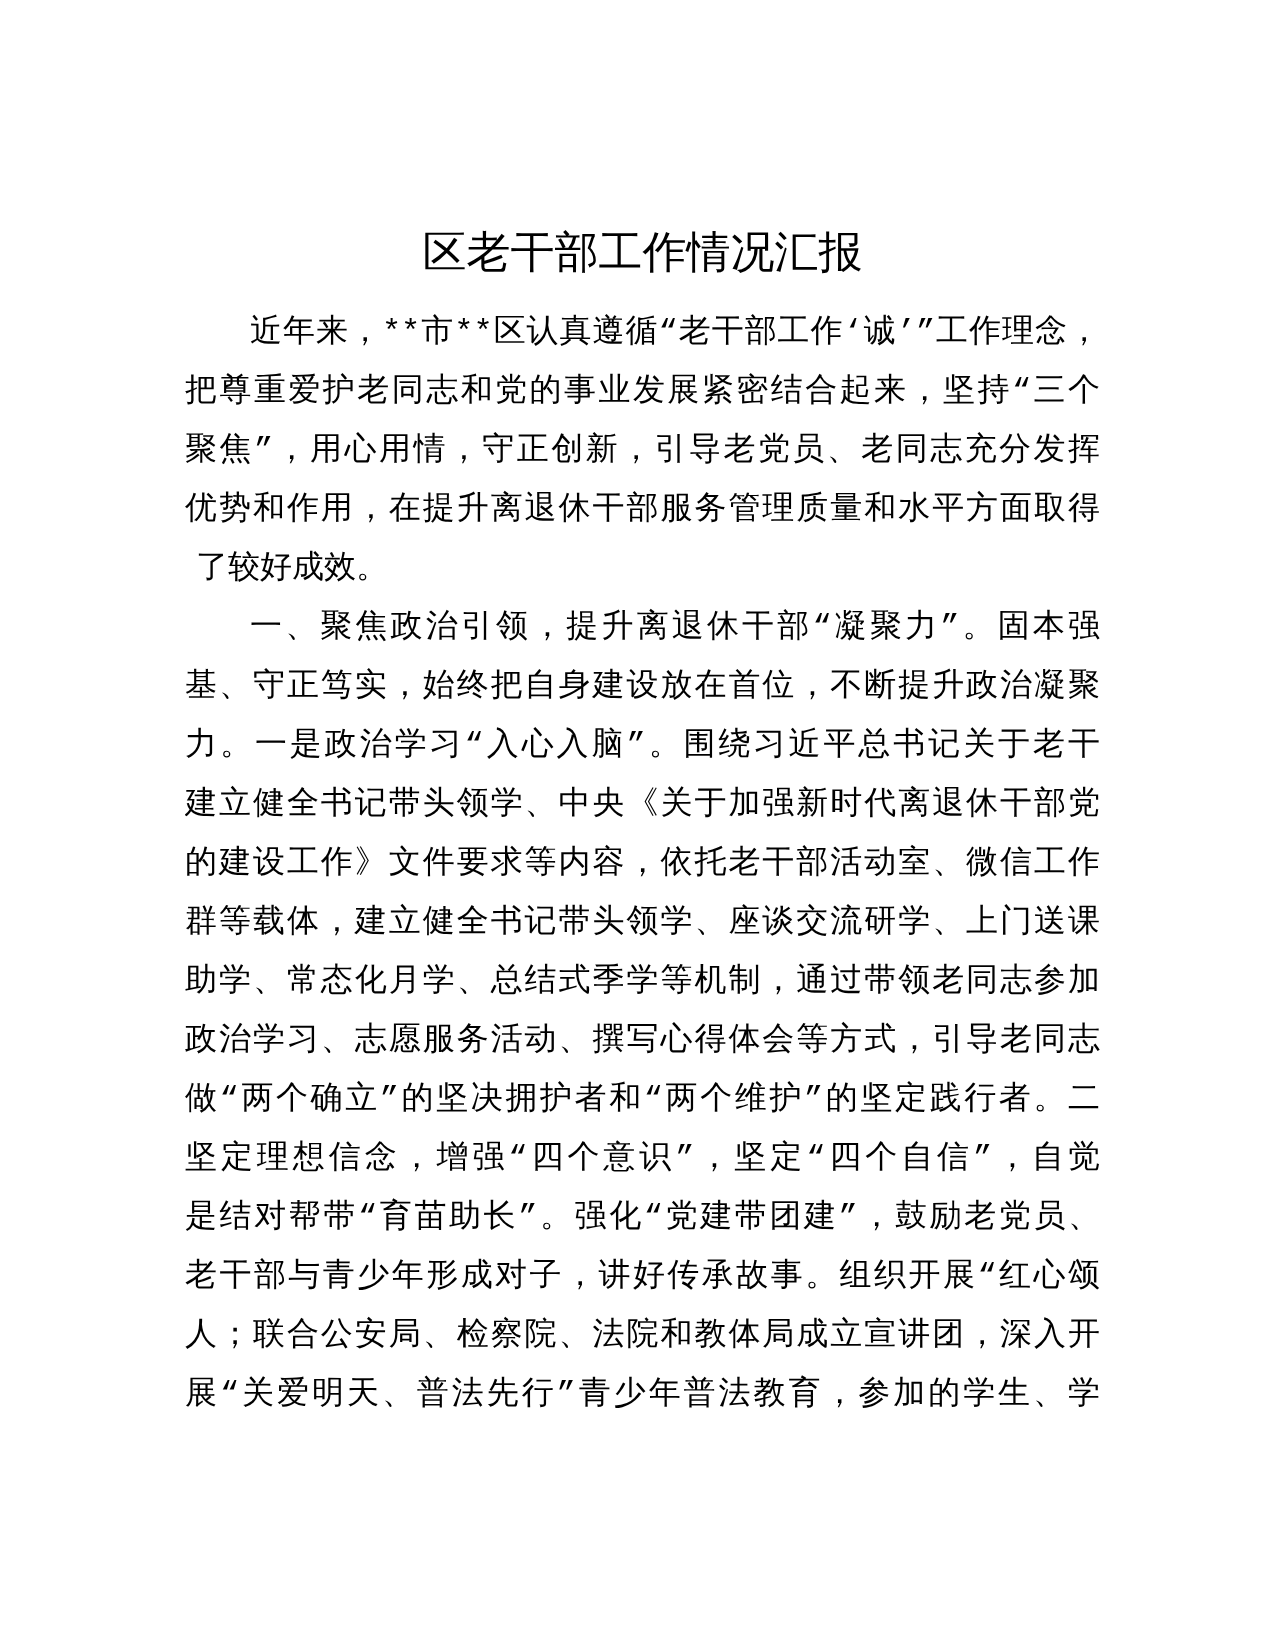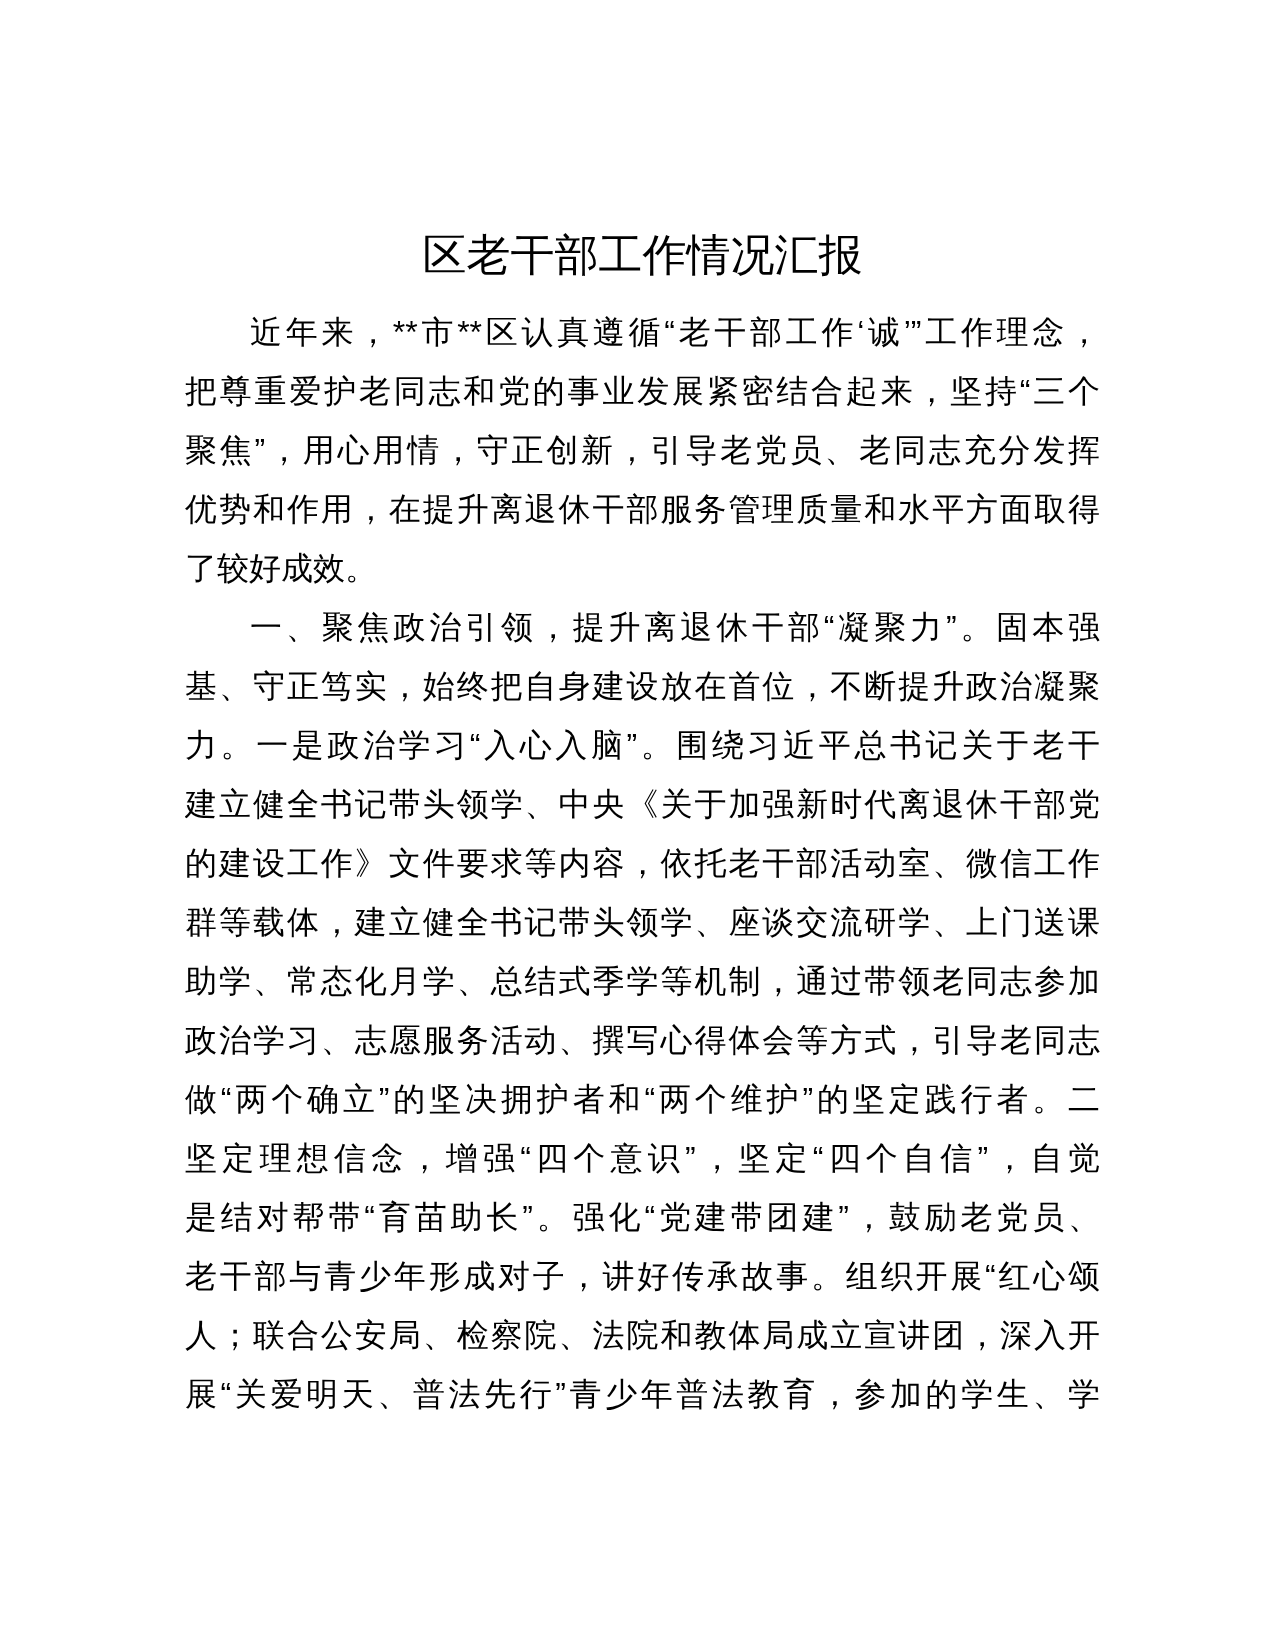--- a/index.html
+++ b/index.html
@@ -14,20 +14,21 @@
     background: #ffffff;
     overflow: hidden;
     font-family: "Liberation Sans", "DejaVu Sans", sans-serif;
     color: #000000;
   }
   .content {
     position: absolute;
     left: 185px;
     top: 227px;
     width: 915px;
+    font-family: Liberation Mono, monospace;
   }
   .doc-title {
     font-size: 44px;
     line-height: 56px;
     font-weight: 400;
     text-align: center;
     white-space: nowrap;
   }
   .doc-body {
     margin-top: 20px;
@@ -42,20 +43,21 @@
     line-height: 59px;
     text-align: justify;
     text-align-last: justify;
     overflow: hidden;
   }
   .line.first {
     padding-left: 65px;
   }
   .line.end {
     text-align-last: left;
+    margin-left: 11px;
   }
 </style>
 </head>
 <body>
 
 <div class="page">
   <div class="content">
     <div class="doc-title">区老干部工作情况汇报</div>
     <div class="doc-body">
         <div class="para">

